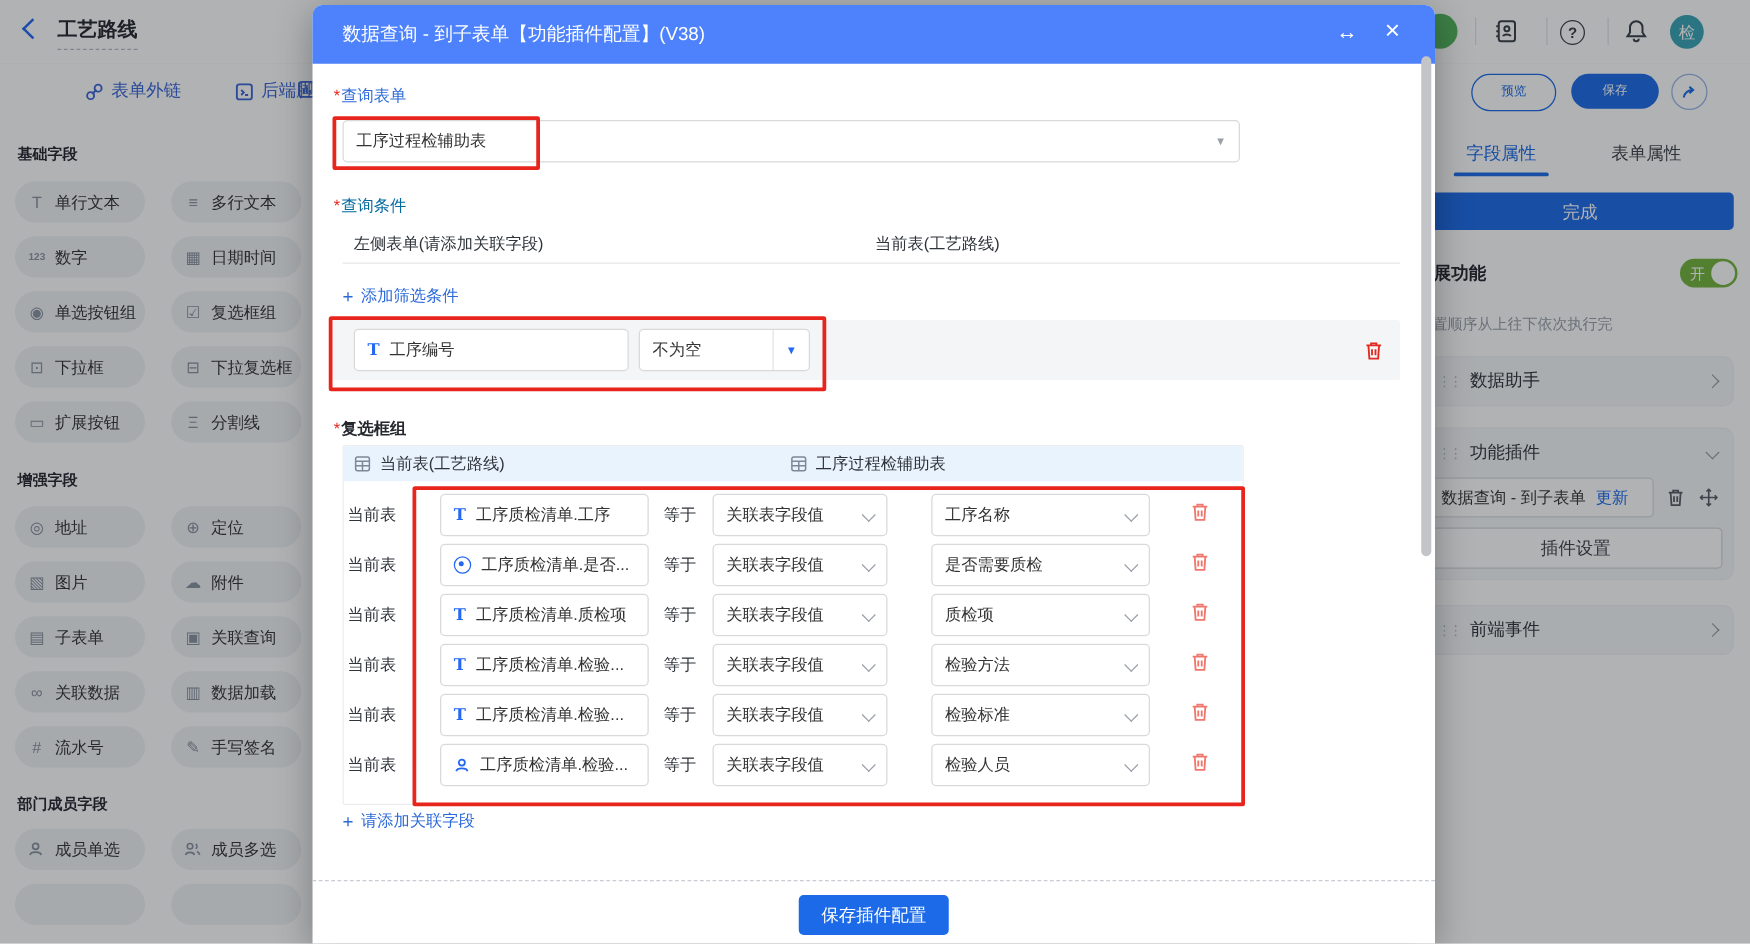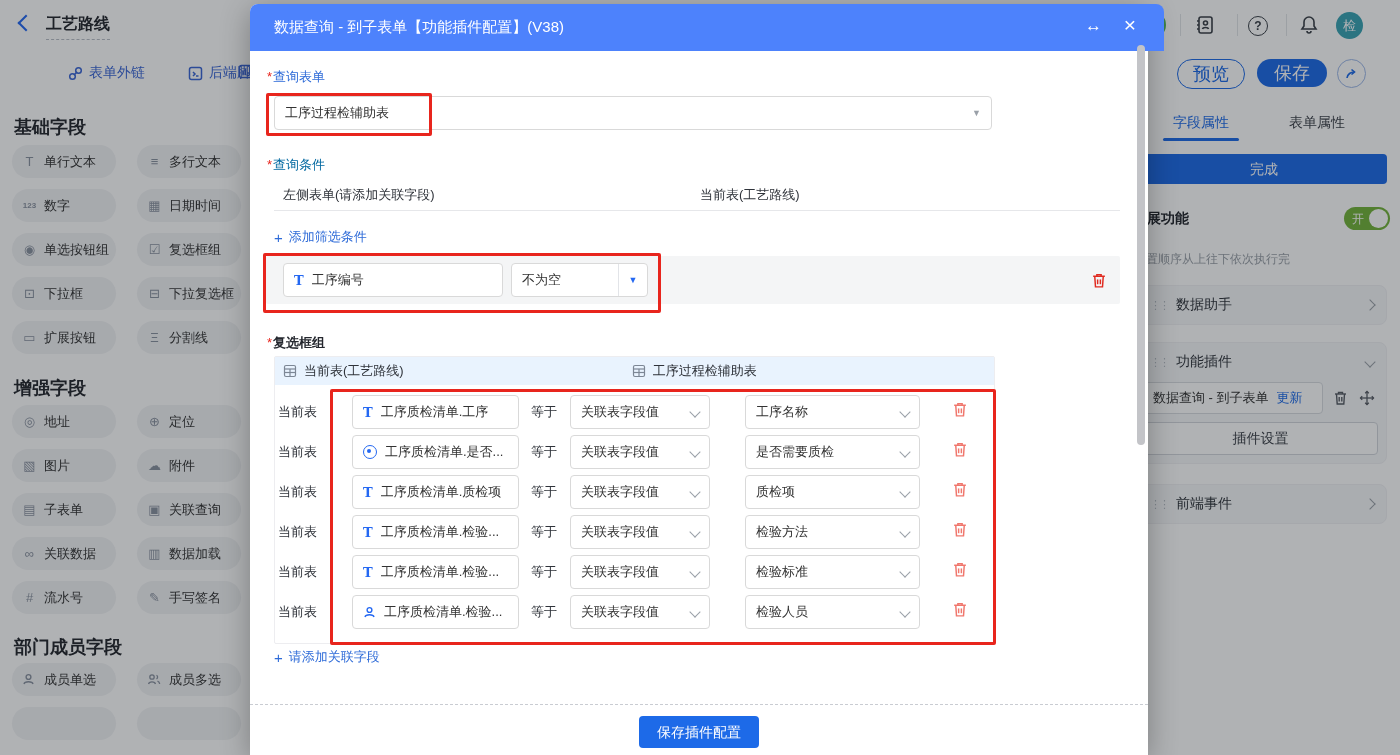--- a/index.html
+++ b/index.html
@@ -14,27 +14,27 @@
   .page-header{left:0;top:0;width:1400px;height:51px;background:#fff;border-bottom:1px solid #ececec;}
   .back-chev{left:20px;top:17px;width:10px;height:10px;border-left:2px solid #2468f2;border-bottom:2px solid #2468f2;transform:rotate(45deg);}
   .page-title{left:46px;top:14px;font-size:16px;font-weight:bold;color:#24272e;border-bottom:1px dashed #b9bec7;padding-bottom:4px;}
   .hdr-divider{top:14px;width:1px;height:22px;background:#e2e4e8;}
   .circle-green{left:1138px;top:11px;width:28px;height:28px;border-radius:50%;background:#53b45c;}
   .avatar{left:1336px;top:12px;width:27px;height:27px;border-radius:50%;background:#39a3b4;color:#fff;text-align:center;line-height:27px;font-size:13px;}
   .hdr-icon{top:14px;width:22px;height:22px;color:#3a3f47;}
   .q-circle{width:18px;height:18px;border:1.6px solid #3a3f47;border-radius:50%;text-align:center;line-height:18px;font-size:12px;font-weight:bold;color:#3a3f47;}
   .page-toolbar{left:0;top:51px;width:1400px;height:45px;background:#fff;border-bottom:1px solid #e9eaee;}
   .tb-tab{top:13px;color:#3b66d6;font-size:14px;display:flex;align-items:center;gap:6px;}
-  .pill{border-radius:16px;font-size:18px;text-align:center;line-height:28px;height:28px;}
+  .pill{border-radius:16px;font-size:10px;text-align:center;line-height:28px;height:28px;}
   .btn-preview{left:1177px;top:8px;width:66px;border:1px solid #1d6ae8;color:#1d6ae8;background:#fff;}
   .btn-save{left:1257px;top:8px;width:70px;background:#1d6ae8;color:#fff;}
   .btn-share{left:1337px;top:8px;width:27px;height:27px;border-radius:50%;border:1px solid #9db7e8;background:#fff;display:flex;align-items:center;justify-content:center;color:#1d6ae8;}
   
   .sidebar{left:0;top:96px;width:250px;height:659px;background:#fff;border-right:1px solid #e9eaee;}
-  .sec-title{left:14px;font-size:18px;font-weight:bold;color:#24272e;}
+  .sec-title{left:14px;font-size:12px;font-weight:bold;color:#24272e;}
   .fbtn{width:104px;height:33px;border-radius:17px;background:#f2f3f5;display:flex;align-items:center;padding-left:10px;gap:7px;box-sizing:border-box;font-size:13px;color:#333;white-space:nowrap;overflow:hidden;}
   .fi{color:#8a92a0;font-size:13px;width:15px;flex:0 0 15px;text-align:center;}
   .fi123{font-size:8px;font-weight:bold;letter-spacing:0;}
   .recycle-bar{left:0;top:622px;width:250px;height:37px;background:#fafbfc;border-top:1px solid #ececf0;display:flex;align-items:center;justify-content:center;gap:7px;color:#4a4f58;font-size:13px;}
   
   .right-panel{left:1130px;top:96px;width:270px;height:659px;background:#fff;border-left:1px solid #e9eaee;}
   .rp-tab{top:18px;font-size:14px;color:#3f434b;}
   .rp-tab.active{color:#1d6ae8;}
   .rp-underline{left:32px;top:42px;width:76px;height:3px;background:#1d6ae8;border-radius:2px;}
   .btn-done{left:10px;top:58px;width:246px;height:30px;background:#1d6ae8;color:#fff;text-align:center;line-height:30px;border-radius:4px;font-size:14px;}
@@ -46,21 +46,21 @@
   .drag-dots{color:#b7bcc4;font-size:11px;letter-spacing:-2px;}
   .chev-r{width:7px;height:7px;border-right:1.6px solid #9aa0a8;border-top:1.6px solid #9aa0a8;transform:rotate(45deg);}
   .chev-d{width:7px;height:7px;border-right:1.6px solid #9aa0a8;border-bottom:1.6px solid #9aa0a8;transform:rotate(45deg);}
   .card-row{display:flex;align-items:center;gap:8px;padding:0 12px;height:38px;font-size:14px;color:#2f333a;}
   .plugin-box{left:12px;top:286px;width:180px;height:32px;border:1px solid #d8dbe0;background:#fff;border-radius:4px;display:flex;align-items:center;gap:8px;padding:0 9px;box-sizing:border-box;white-space:nowrap;}
   .btn-plugin-set{left:12px;top:326px;width:233px;height:31px;border:1px solid #d3d6dc;background:#fff;border-radius:4px;text-align:center;line-height:31px;color:#3f434b;font-size:14px;}
   
   .dim{left:0;top:0;width:1400px;height:755px;background:rgba(16,20,28,0.33);z-index:50;}
   
   .modal{left:250px;top:4px;width:898px;height:751px;background:#fff;border-radius:8px 8px 0 0;z-index:100;box-shadow:0 6px 30px rgba(0,0,0,.3);}
-  .modal-header{left:0;top:0;width:898px;height:47px;background:#4d82fc;border-radius:8px 8px 0 0;color:#fff;padding-left:16px;}
+  .modal-header{left:0;top:0;width:898px;height:47px;background:#4d82fc;border-radius:8px 8px 0 0;color:#fff;}
   .modal-title{left:24px;top:14px;font-size:15px;color:#fff;}
   .m-ico{top:12px;color:#fff;font-size:17px;}
   .lbl{font-size:13px;}
   .req{color:#e8251d;margin-right:1px;}
   .lbl-blue{color:#2e6bd8;}
   .lbl-red{color:#0369a1;}
   .lbl-dark{color:#24272e;}
   .sel{border:1px solid #d9d9d9;border-radius:4px;background:#fff;box-sizing:border-box;display:flex;align-items:center;height:34px;padding:0 10px;gap:8px;white-space:nowrap;overflow:hidden;}
   .sel .grow{flex:1;}
   .redbox{border:3px solid #e8251d;border-radius:2px;z-index:5;pointer-events:none;}

